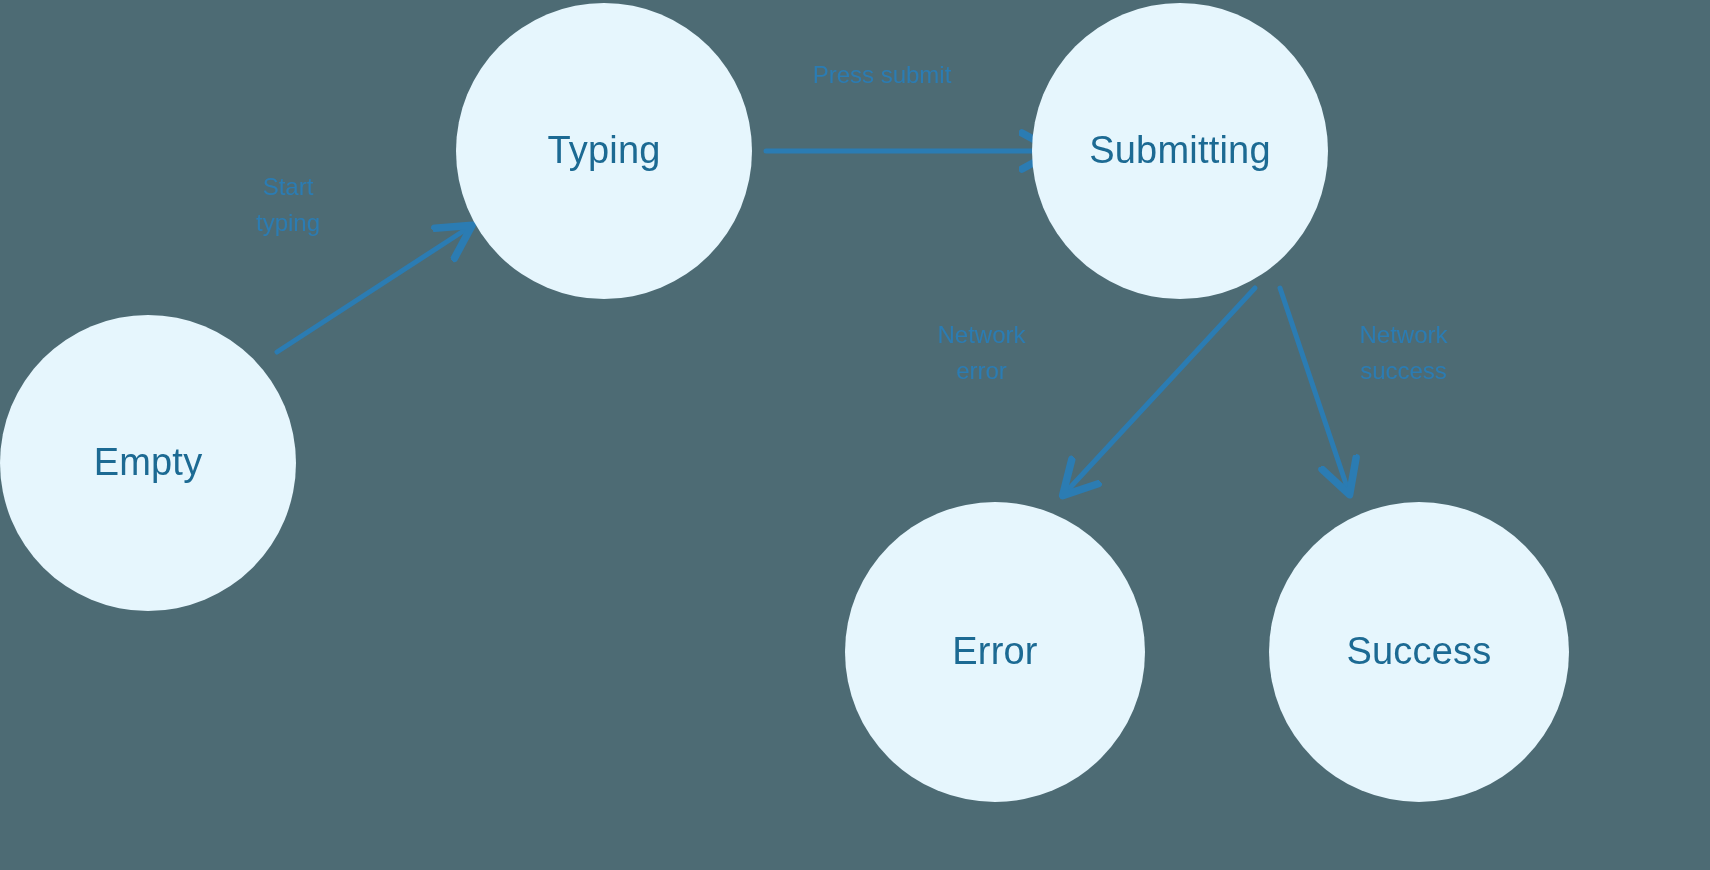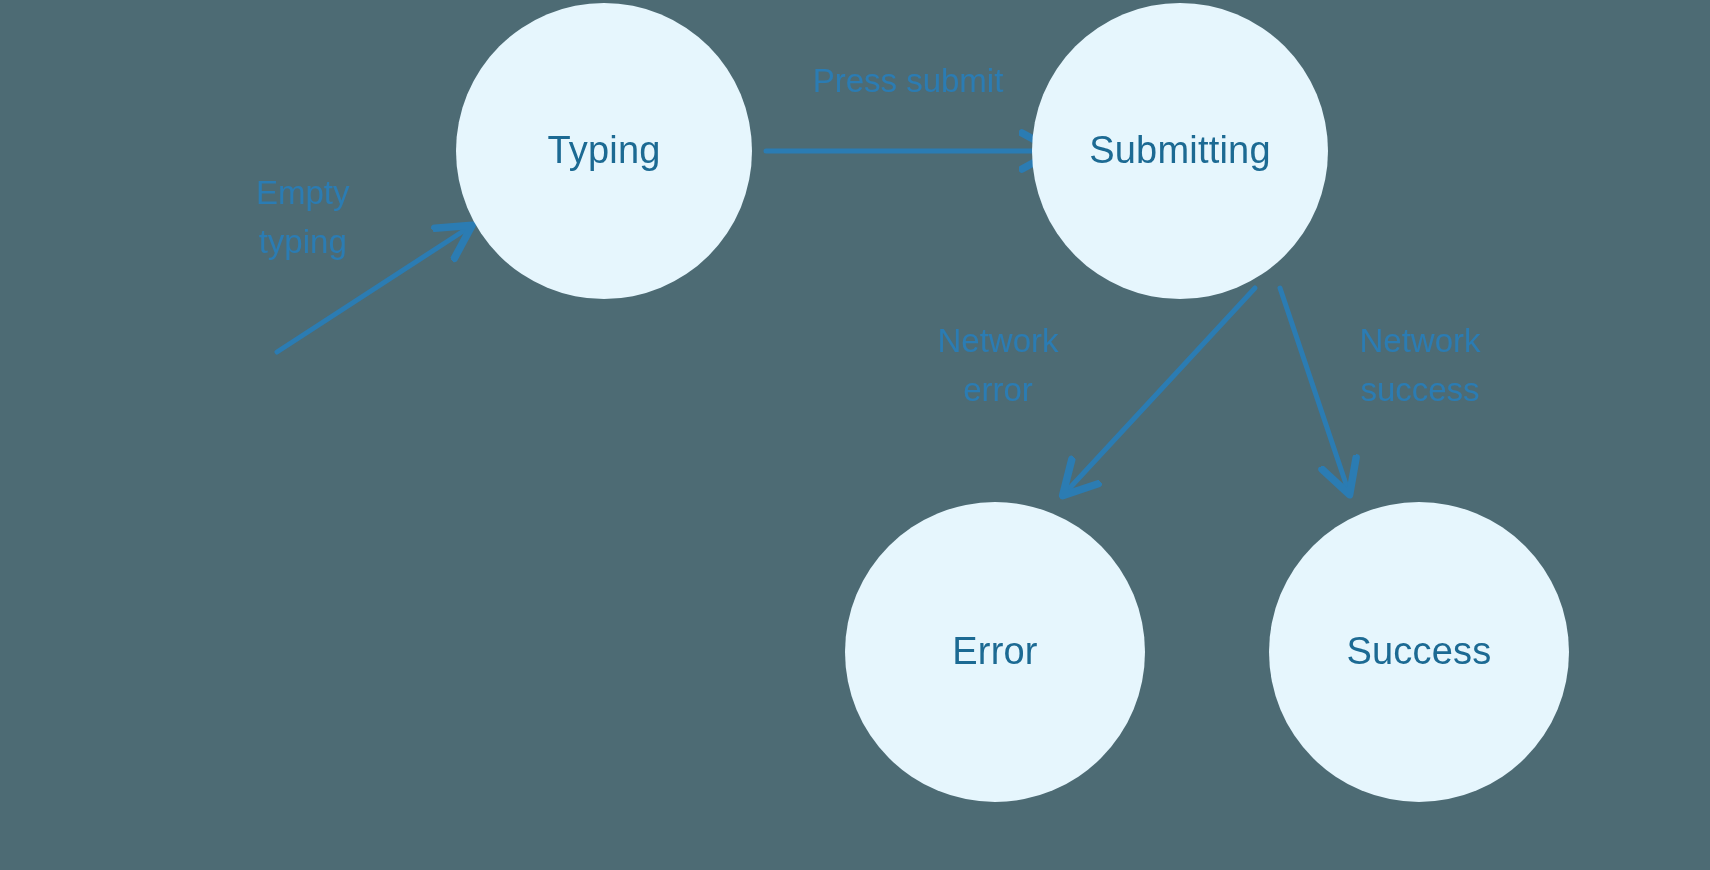--- a/index.html
+++ b/index.html
@@ -36,21 +36,21 @@
     font-size: 38px;
     font-weight: 400;
     letter-spacing: 0.2px;
     line-height: 1.1;
     white-space: nowrap;
     text-align: center;
   }
   .edge-label {
     position: absolute;
     color: #2b7cb3;
-    font-size: 33px;
+    font-size: 24px;
     font-weight: 400;
     line-height: 1.48;
     white-space: pre-line;
     text-align: center;
     pointer-events: none;
   }
 </style>
 </head>
 <body>
 
@@ -63,38 +63,41 @@
       </marker>
     </defs>
     <g id="edge-lines" stroke="#2b7cb3" stroke-width="5" stroke-linecap="round" fill="none">
         <line x1="277" y1="352" x2="468" y2="228" marker-end="url(#arrowhead)"></line>
         <line x1="766" y1="151" x2="1050" y2="151" marker-end="url(#arrowhead)"></line>
         <line x1="1255" y1="288" x2="1066" y2="492" marker-end="url(#arrowhead)"></line>
         <line x1="1280" y1="288" x2="1348" y2="490" marker-end="url(#arrowhead)"></line>
       </g>
   </svg>
 
+  <div class="node" style="left:0px; top:315px; width:296px; height:296px;">
+    <span class="node-label">Empty</span>
+  </div>
 
   <div class="node" style="left:456px; top:3px; width:296px; height:296px;">
     <span class="node-label">Typing</span>
   </div>
 
   <div class="node" style="left:1032px; top:3px; width:296px; height:296px;">
     <span class="node-label">Submitting</span>
   </div>
 
   <div class="node" style="left:845px; top:502px; width:300px; height:300px;">
     <span class="node-label">Error</span>
   </div>
 
   <div class="node" style="left:1269px; top:502px; width:300px; height:300px;">
     <span class="node-label">Success</span>
   </div>
 
-  <div class="edge-label" id="lbl0" style="left: 255.969px; top: 169.172px; visibility: visible;">Empty
+  <div class="edge-label" id="lbl0" style="left: 255.969px; top: 169.172px; visibility: visible;">Start
 typing</div>
   <div class="edge-label" id="lbl1" style="left: 812.641px; top: 56.5859px; visibility: visible;">Press submit</div>
   <div class="edge-label" id="lbl2" style="left: 937.484px; top: 317.172px; visibility: visible;">Network
 error</div>
   <div class="edge-label" id="lbl3" style="left: 1359.48px; top: 317.172px; visibility: visible;">Network
 success</div>
 
 </div>
 
 </body></html>

